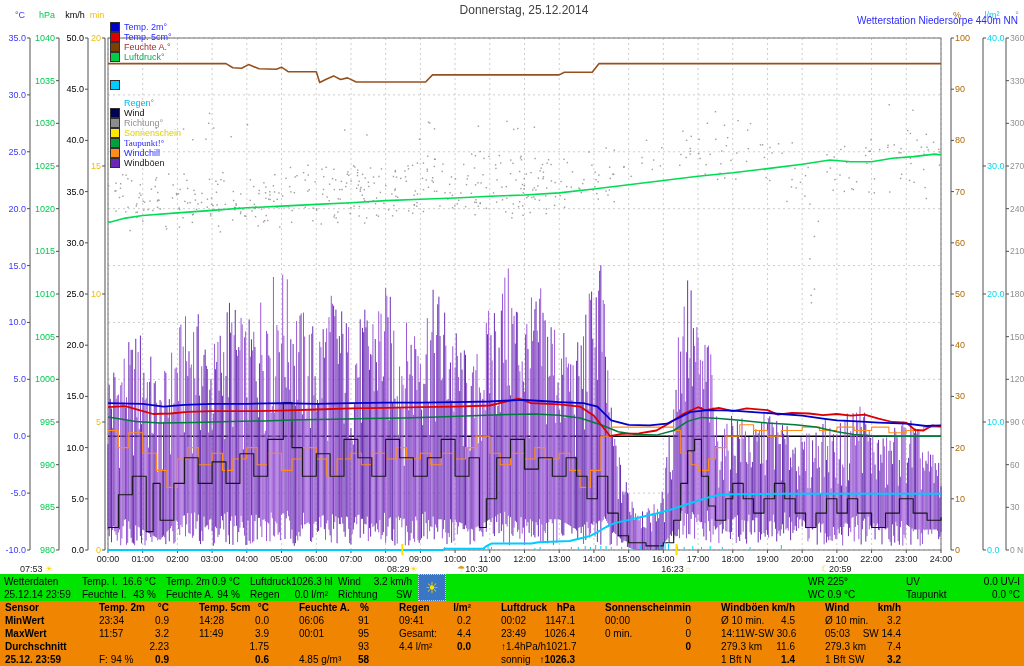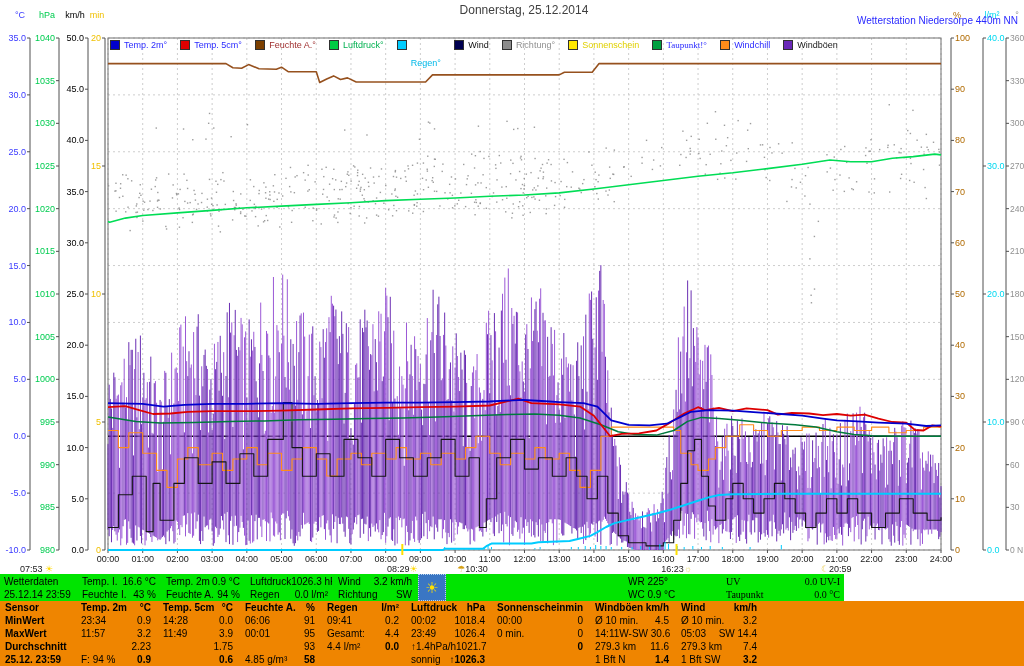--- a/index.html
+++ b/index.html
@@ -1,31 +1,31 @@
 <!DOCTYPE html>
 <html><head>
 <meta charset="utf-8">
 <style>
   html,body{margin:0;padding:0;background:#fff;}
   body{width:1024px;height:666px;font-family:"Liberation Sans",sans-serif;-webkit-font-smoothing:none;}
   #app{width:1024px;height:666px;overflow:hidden;background:#fff;}
   #chart-wrap{position:relative;width:1024px;height:574px;}
   #title{position:absolute;top:3px;left:0;width:100%;text-align:center;font-size:12px;color:#404040;padding-left:12px;}
   #station{position:absolute;top:15px;right:6px;font-size:10px;color:#2a2aff;}
-  #legend{position:absolute;top:22px;left:110px;width:728px;display:flex;justify-content:space-between;}
+  #legend{position:absolute;top:22px;left:110px;width:728px;display:flex;justify-content:space-between;flex-direction:column;}
   .lg{display:flex;align-items:center;font-size:9px;white-space:nowrap;}
   .lg i{display:inline-block;width:8px;height:8px;margin-right:4px;border:1px solid #303030;}
   #chart{display:block;}
   svg text{font-family:"Liberation Sans",sans-serif;}
-  #statusbar{width:844px;height:27px;background:#00e400;display:flex;gap:2px;font-size:10px;color:#000;}
+  #statusbar{width:1024px;height:27px;background:#00e400;display:flex;gap:2px;font-size:10px;color:#000;}
   .sb-cell{background:#00e400;height:27px;padding-top:1px;box-sizing:border-box;overflow:hidden;flex:none;}
   .sb-line{display:flex;justify-content:space-between;line-height:13px;padding:0 4px;white-space:nowrap;}
   .sb-fill{flex:1;background:#00e400;}
   .sb-icon{width:28px;height:27px;background:#3a76c4;border:1px dotted #bcd8f0;box-sizing:border-box;display:flex;align-items:center;justify-content:center;color:#ffe000;font-size:15px;flex:none;}
-  #sensortable{width:1024px;height:65px;background:#ef8500;display:flex;gap:2px;font-size:10px;color:#000;}
+  #sensortable{width:1024px;height:65px;background:#ef8500;display:flex;gap:20px;font-size:10px;color:#000;}
   .t-col{background:#ef8500;height:65px;overflow:hidden;flex:none;box-sizing:border-box;}
   .t-head{display:flex;justify-content:space-between;font-weight:bold;line-height:13px;padding:0 5px;white-space:nowrap;}
   .t-row{display:flex;justify-content:space-between;line-height:13px;padding:0 5px;white-space:nowrap;}
   .t-fill{flex:1;background:#ef8500;}
   .sensor-col .t-row{font-weight:bold;}
   .t-row.last .val{font-weight:bold;}
 </style>
 </head>
 <body>
 
@@ -1734,21 +1734,21 @@
       <div class="sb-cell" style="width: 96px;">
         <div class="sb-line">
           <span>WR 225°</span>
           <span></span>
         </div>
         <div class="sb-line">
           <span>WC 0.9 °C</span>
           <span></span>
         </div>
       </div>
-      <div class="sb-cell" style="width: 122px; font-family: Liberation Serif, serif;">
+      <div class="sb-cell" style="width: 122px;">
         <div class="sb-line">
           <span>UV</span>
           <span>0.0 UV-I</span>
         </div>
         <div class="sb-line">
           <span>Taupunkt</span>
           <span>0.0 °C</span>
         </div>
       </div>
     </div>
@@ -1858,21 +1858,21 @@
           <span class="val">0.0</span>
         </div>
       </div>
       <div class="t-col" style="width: 84px;">
         <div class="t-head">
           <span>Luftdruck</span>
           <span>hPa</span>
         </div>
         <div class="t-row">
           <span>00:02</span>
-          <span class="val">1018.4</span>
+          <span class="val">1147.1</span>
         </div>
         <div class="t-row">
           <span>23:49</span>
           <span class="val">1026.4</span>
         </div>
         <div class="t-row">
           <span>↑1.4hPa/h</span>
           <span class="val">1021.7</span>
         </div>
         <div class="t-row last">

